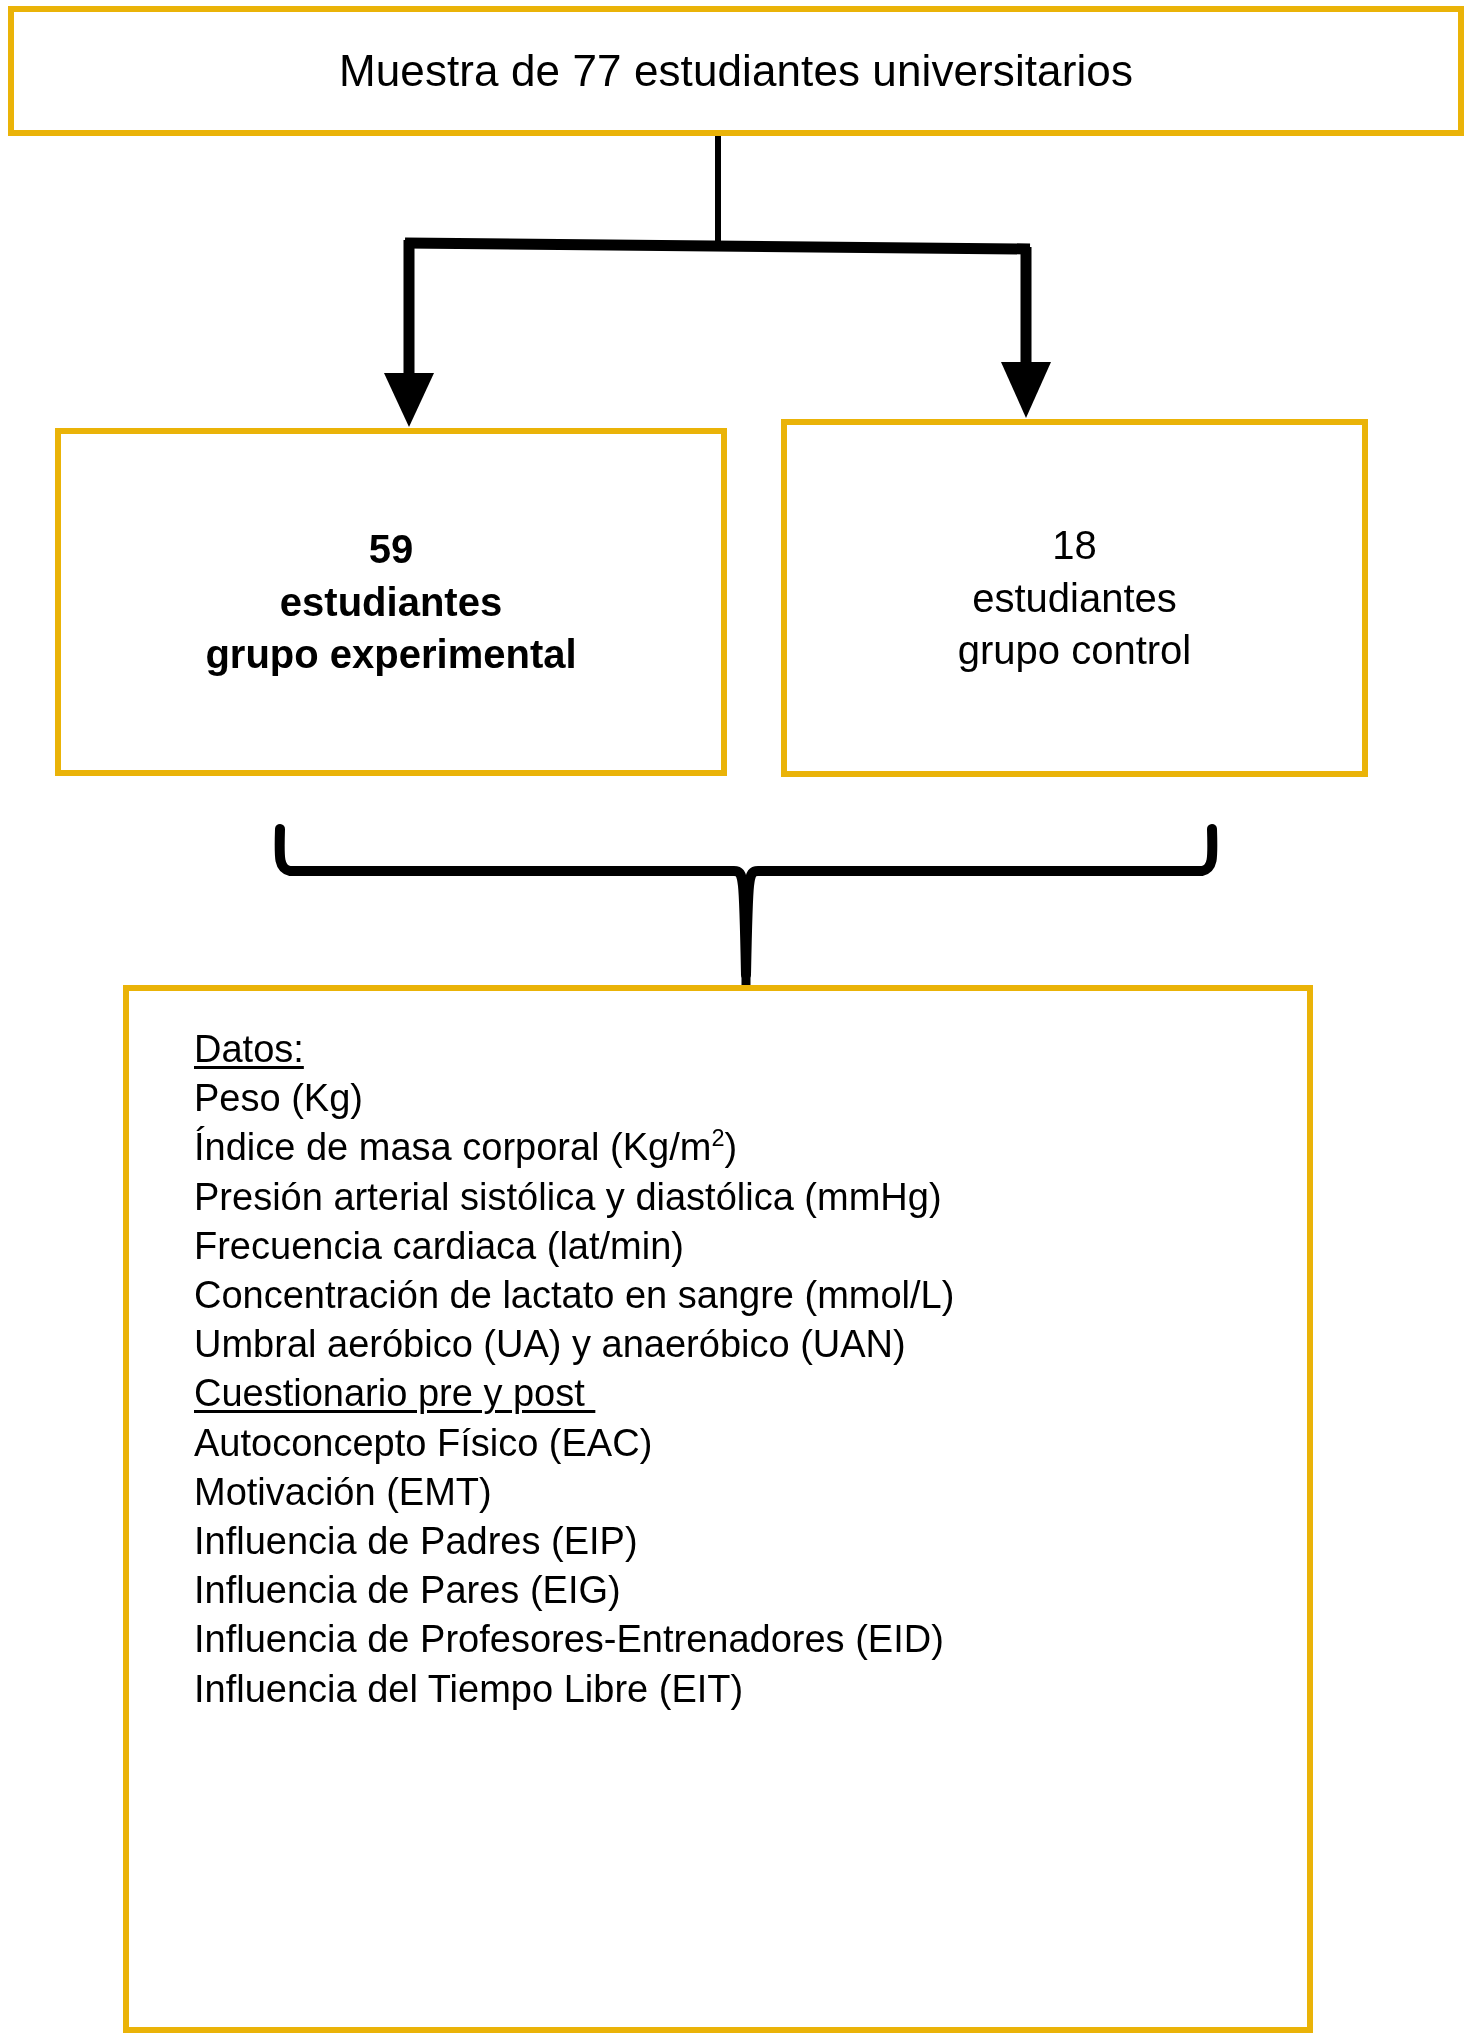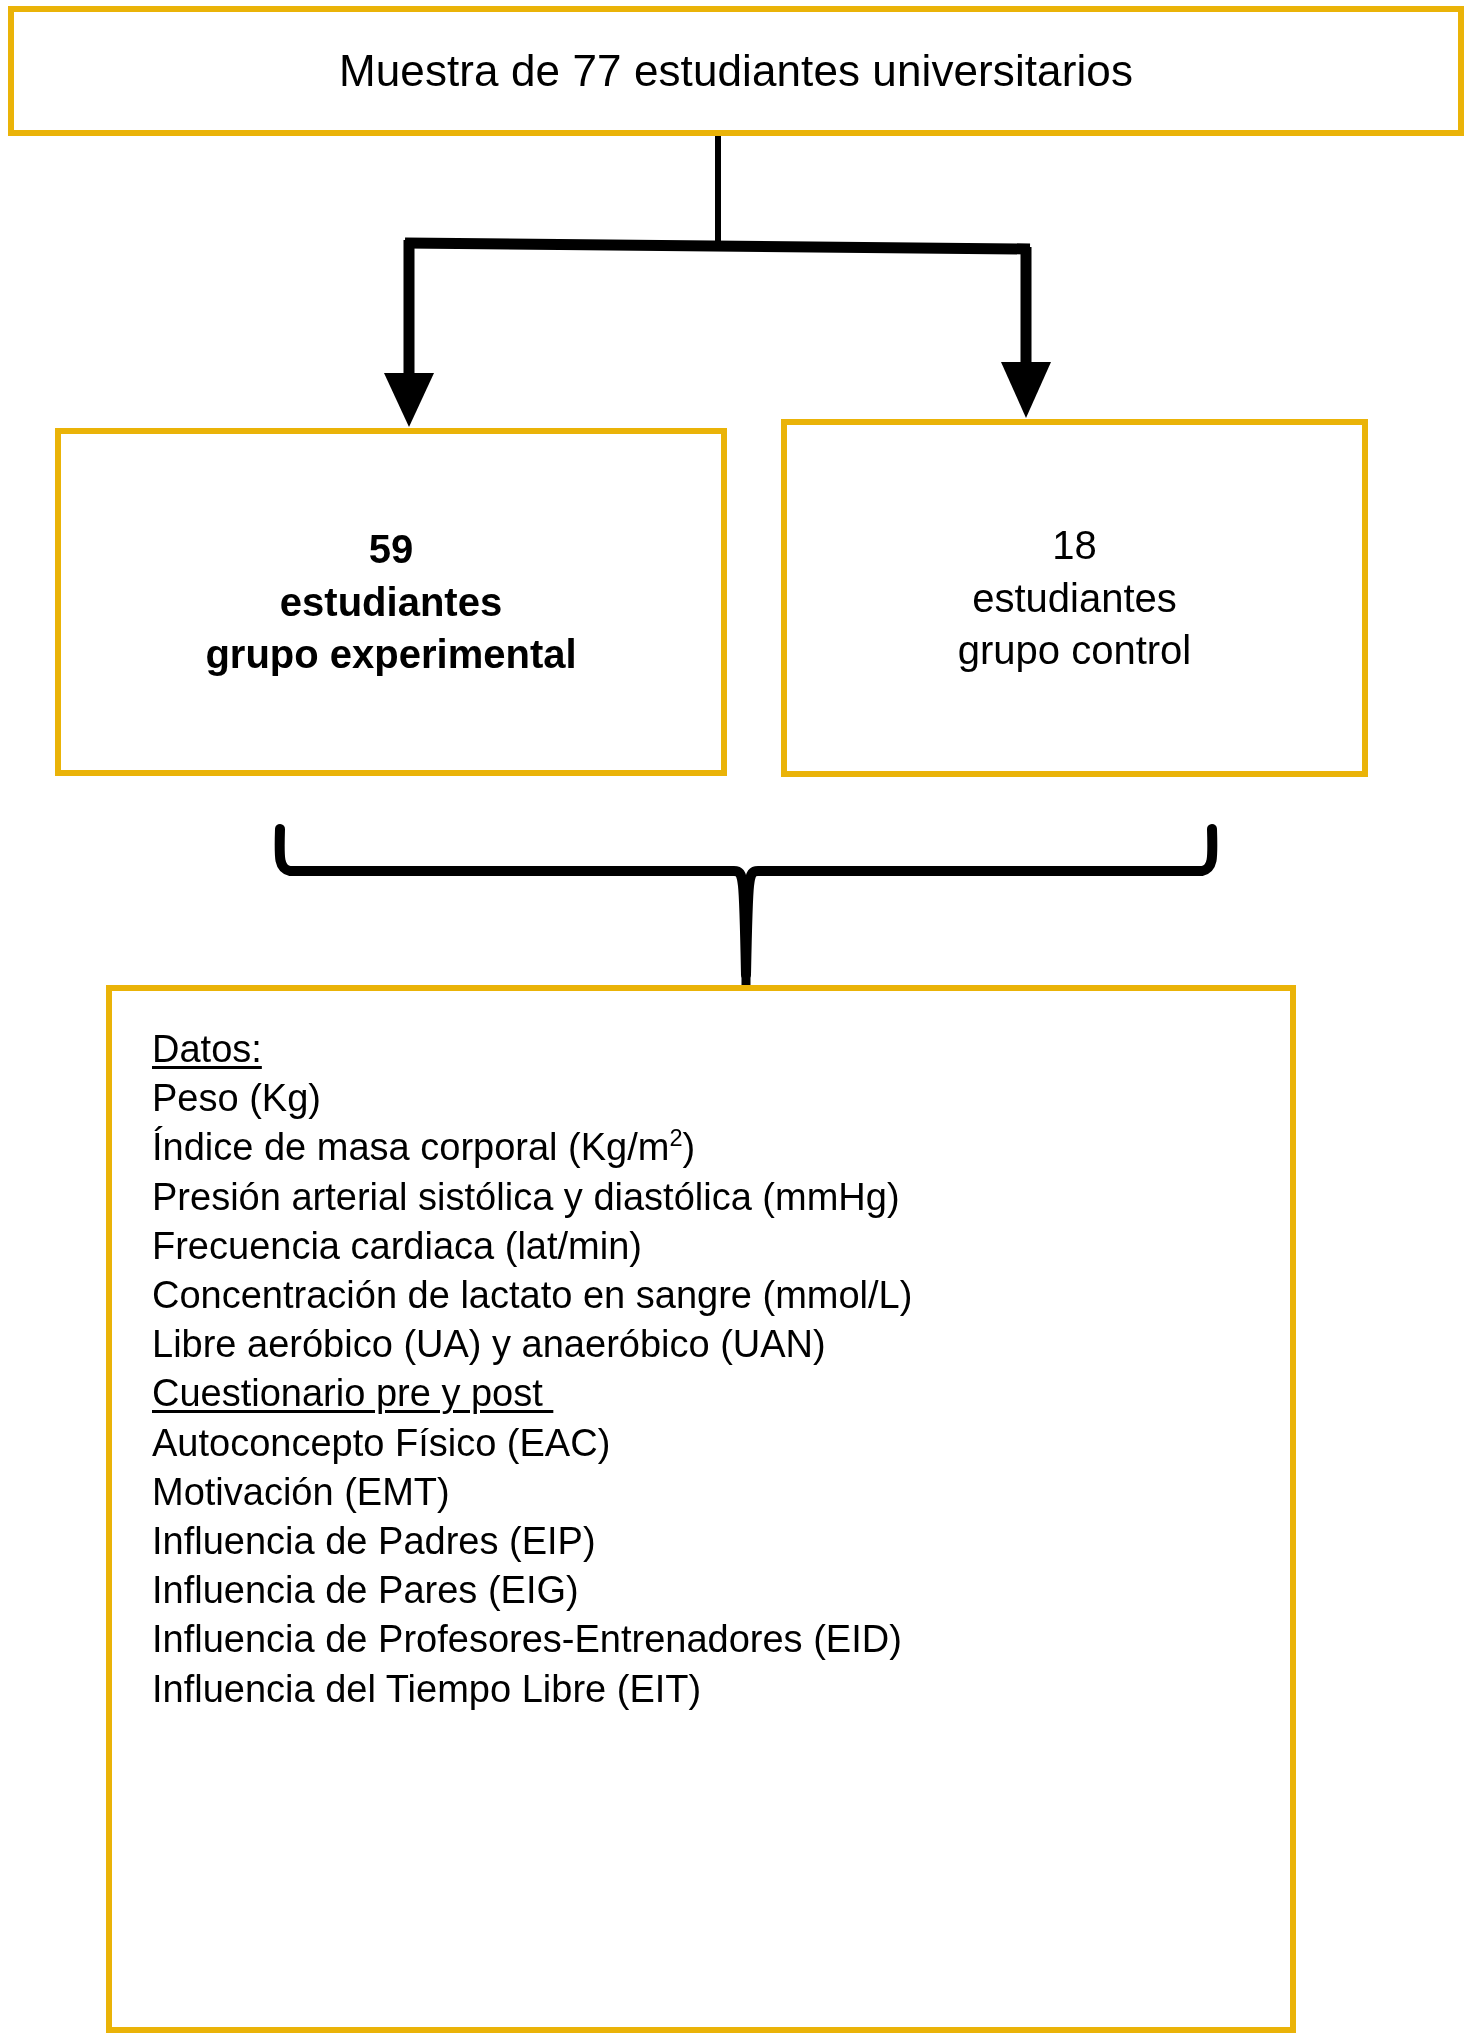--- a/index.html
+++ b/index.html
@@ -72,25 +72,25 @@
   }
   .group-text {
     font-size: 40px;
     line-height: 1.32;
     text-align: center;
     white-space: pre-line;
   }
 
   
   #box-data {
-    left: 106px;
+    left: 123px;
     top: 985px;
     width: 1190px;
     height: 1048px;
-    padding: 34px 0 0 40px;
+    padding: 34px 0 0 65px;
   }
   .data-list {
     font-size: 38px;
     line-height: 1.295;
   }
   .data-line {
     white-space: pre;
   }
   .data-line.underlined {
     text-decoration: underline;
@@ -157,21 +157,21 @@
   </div>
 
   <div class="node-box" id="box-data">
     <div class="data-list" id="data-list">
         <div class="data-line underlined"><span>Datos:</span></div>
         <div class="data-line"><span>Peso (Kg)</span></div>
         <div class="data-line"><span>Índice de masa corporal (Kg/m</span><span class="sup">2</span><span>)</span></div>
         <div class="data-line"><span>Presión arterial sistólica y diastólica (mmHg)</span></div>
         <div class="data-line"><span>Frecuencia cardiaca (lat/min)</span></div>
         <div class="data-line"><span>Concentración de lactato en sangre (mmol/L)</span></div>
-        <div class="data-line"><span>Libre aeróbico (UA) y anaeróbico (UAN)</span></div>
+        <div class="data-line"><span>Umbral aeróbico (UA) y anaeróbico (UAN)</span></div>
         <div class="data-line underlined"><span>Cuestionario pre y post </span></div>
         <div class="data-line"><span>Autoconcepto Físico (EAC)</span></div>
         <div class="data-line"><span>Motivación (EMT)</span></div>
         <div class="data-line"><span>Influencia de Padres (EIP)</span></div>
         <div class="data-line"><span>Influencia de Pares (EIG)</span></div>
         <div class="data-line"><span>Influencia de Profesores-Entrenadores (EID)</span></div>
         <div class="data-line"><span>Influencia del Tiempo Libre (EIT)</span></div>
       </div>
   </div>
 

